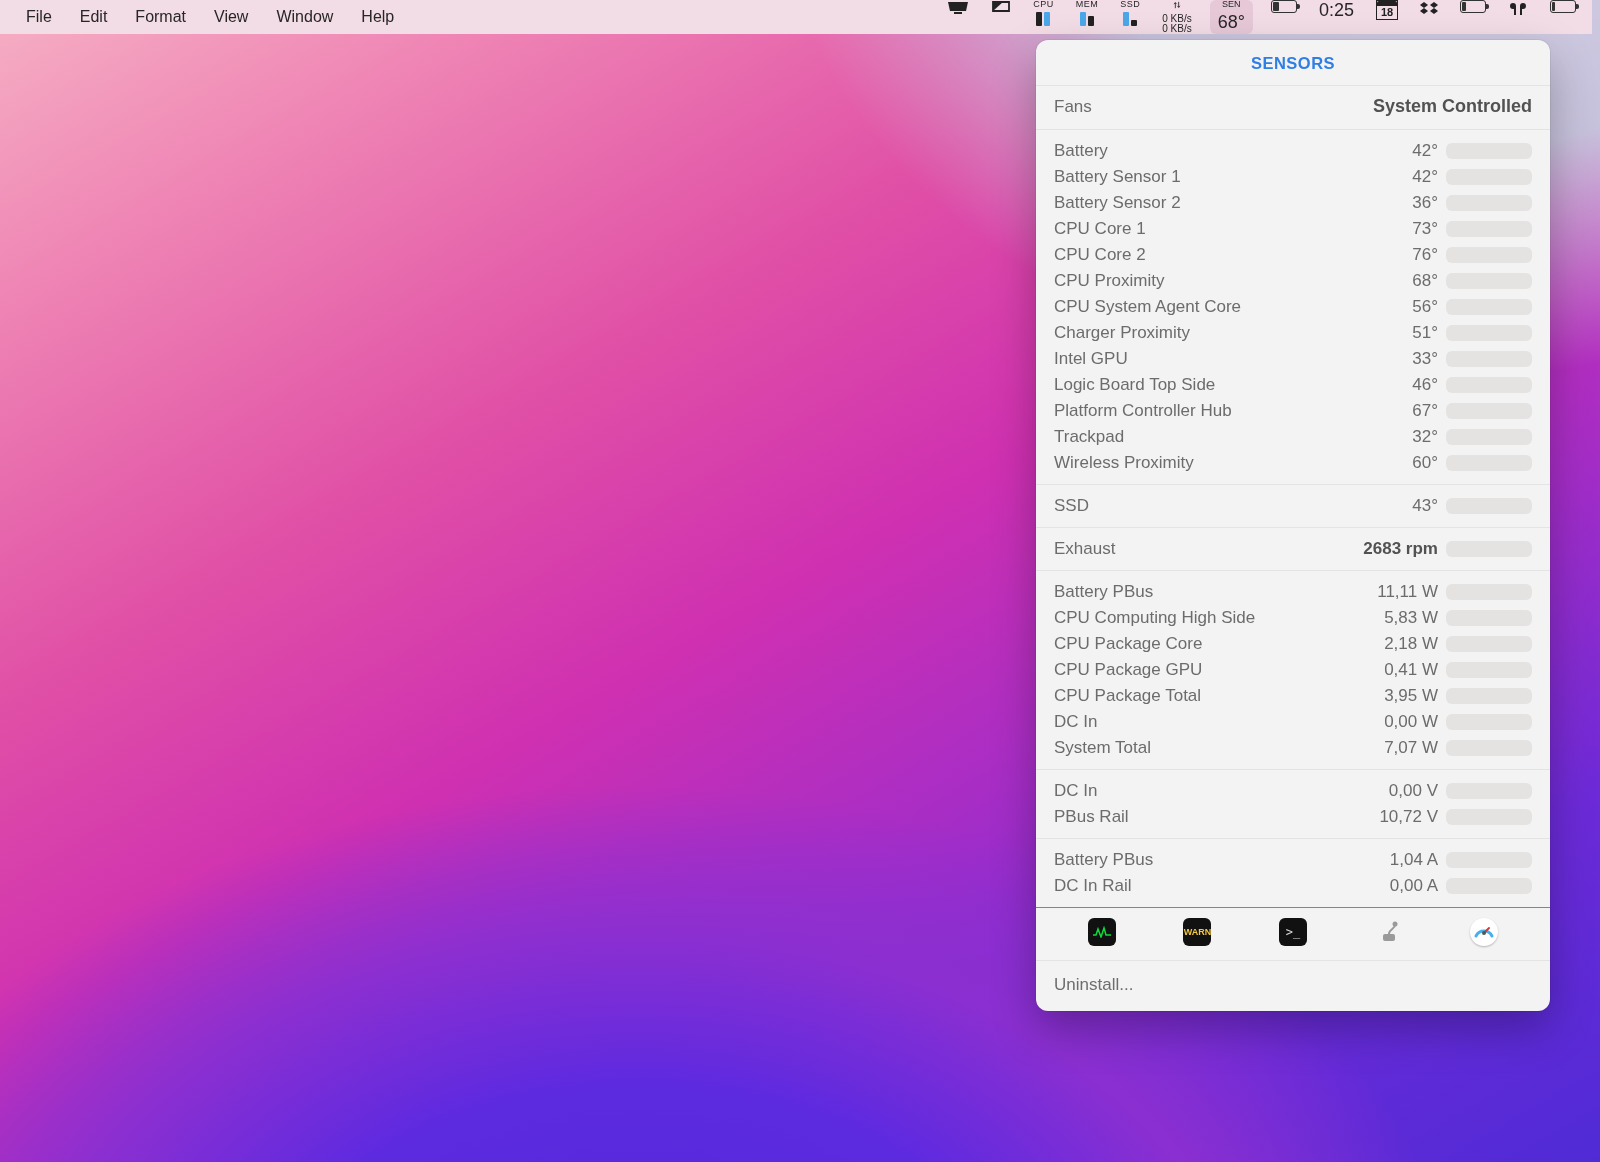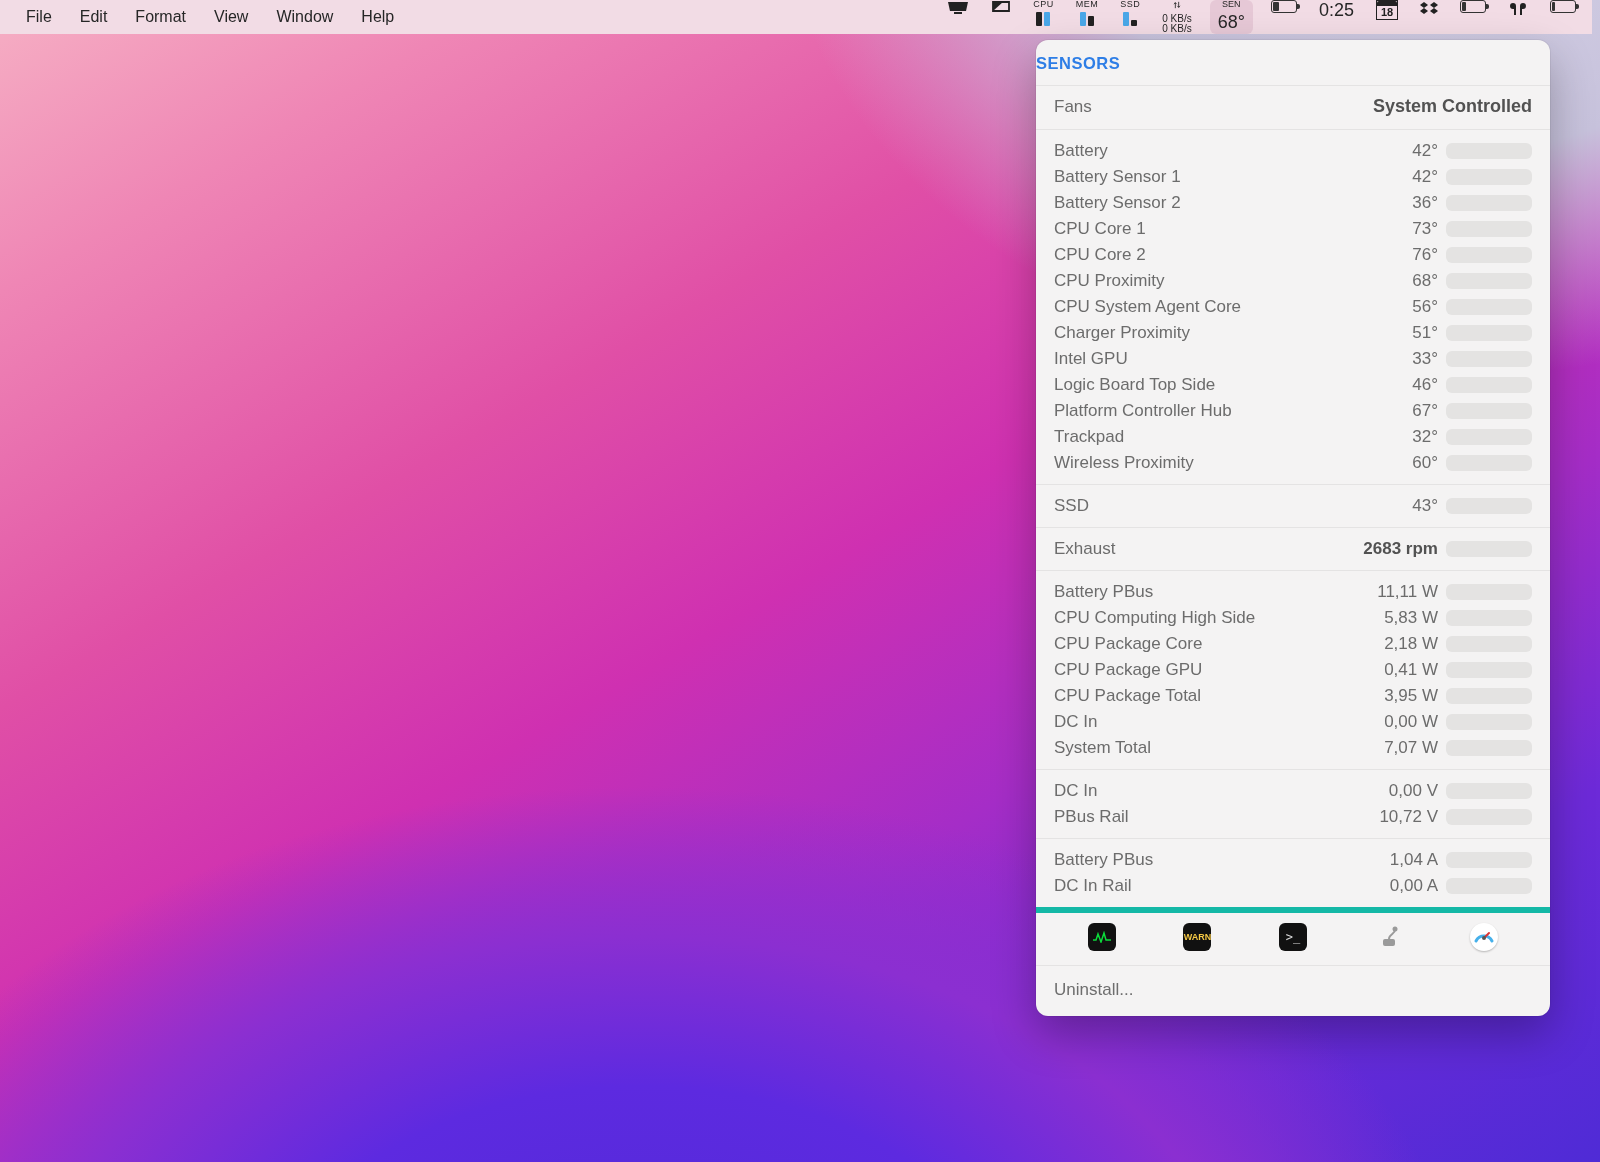--- a/index.html
+++ b/index.html
@@ -42,32 +42,32 @@
   .airpods svg { display:block; }
   .dropbox-ish { display:inline-block; }
 
   
   .panel {
     position: absolute; top: 40px; left: 1036px; width: 514px;
     background: #f4f3f3; border-radius: 12px;
     box-shadow: 0 18px 44px rgba(0,0,0,.28), 0 0 0 1px rgba(0,0,0,.05);
     overflow: hidden; font-size: 17px; color: #6c6c6c;
   }
-  .panel-title { text-align:left; color:#2e7ee6; font-weight:600; font-size:16.5px; letter-spacing:.5px; padding: 14px 0 12px;}
+  .panel-title { text-align:center; color:#2e7ee6; font-weight:600; font-size:16.5px; letter-spacing:.5px; padding: 14px 0 12px;}
   .section { border-top: 1px solid #e4e3e3; padding: 8px 18px; }
   .section:first-of-type { border-top:none; }
   .row { display:flex; align-items:center; height: 26px; gap: 8px; }
   .row .label { flex: 1 1 auto; white-space: nowrap; }
   .row .value { width: 118px; text-align: right; color:#6c6c6c; font-variant-numeric: tabular-nums; }
   .row .value.strong { color:#525252; font-weight:600;}
   .bar { width: 86px; height: 16px; background:#e4e3e2; border-radius: 6px; overflow:hidden; }
   .bar .fill { height:100%; background:#39c2ef; }
   .fans-row { display:flex; justify-content:space-between; align-items:center; padding: 10px 18px 12px; }
   .fans-row .val { color:#525252; font-weight:600; font-size:18px;}
-  .footer { border-top:6px solid #14b8a6; padding:10px 18px 14px; display:flex; justify-content:space-around; align-items:flex-end;}
+  .footer { border-top:1px solid #14b8a6; padding:10px 18px 14px; display:flex; justify-content:space-around; align-items:flex-end;}
   .foot-icon { width:28px; height:28px; border-radius:6px; display:flex; align-items:center; justify-content:center; font-size:12px; }
   .foot-black { background:#111; color:#0bdc3a; }
   .foot-yellow { background:#111; color:#f6c945; font-size:9px; font-weight:700;}
   .foot-term { background:#111; color:#ddd; }
   .foot-white { background:transparent; }
   .foot-gauge { background:#fff; border-radius:50%; box-shadow:0 1px 2px rgba(0,0,0,.25);}
   .uninstall { border-top:1px solid #e4e3e3; padding: 14px 18px 16px; color:#6e6e6e; }
 </style>
 </head>
 <body>

